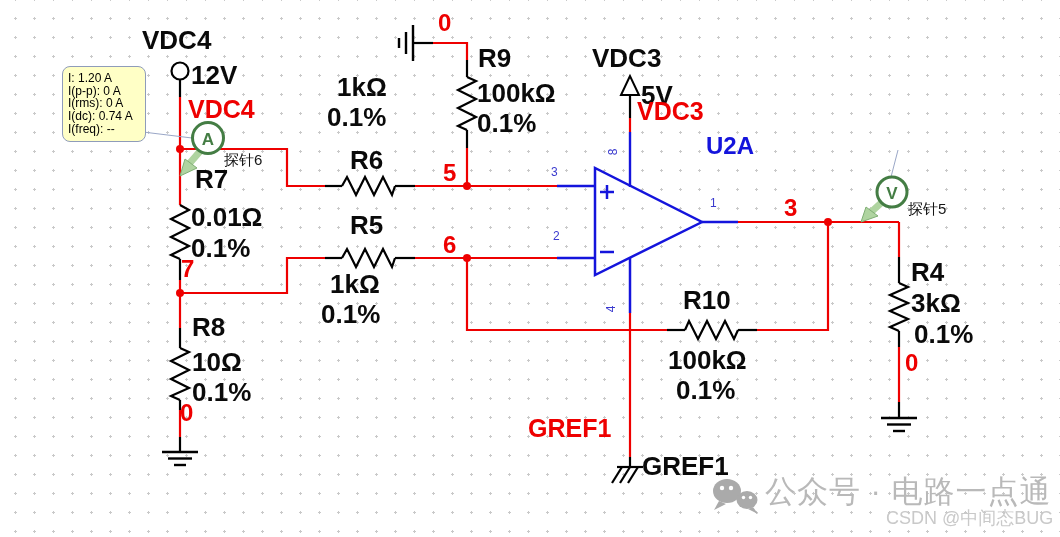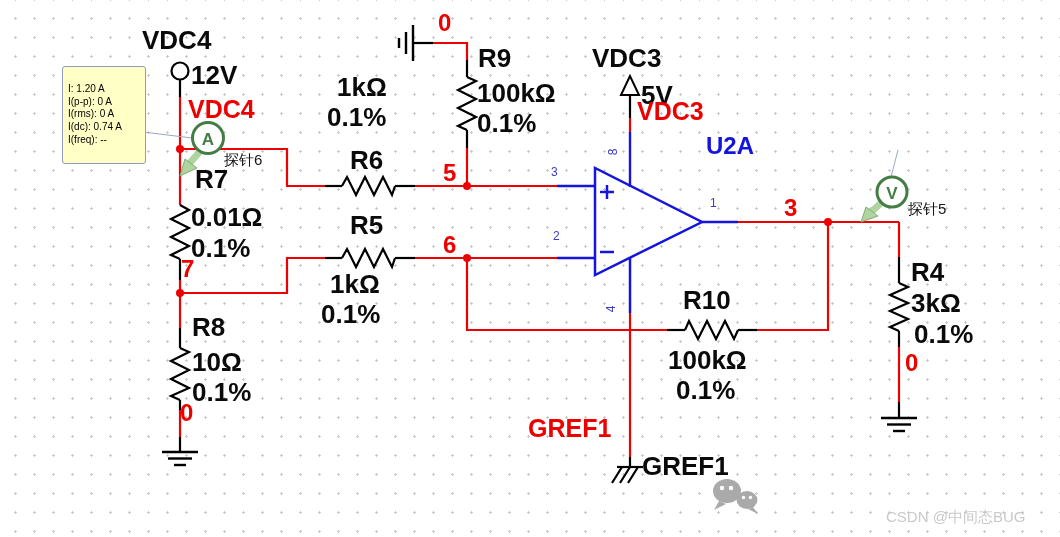--- a/index.html
+++ b/index.html
@@ -13,26 +13,26 @@
   #wires{position:absolute;left:0;top:0;}
   .abs{position:absolute;white-space:nowrap;line-height:1;}
   .lbl{font-weight:bold;font-size:26px;color:#0a0a0a;}
   .net{font-weight:bold;font-size:25px;color:#ee0000;}
   .netnum{font-weight:bold;font-size:24px;color:#ee0000;}
   .bluelbl{font-weight:bold;font-size:24px;color:#1414dc;}
   .pin{font-size:12px;color:#3a3ace;}
   .pin.rot{transform:rotate(-90deg);transform-origin:center;}
   .probe-lbl{font-size:15px;color:#151515;}
   .tooltip{
-    position:absolute;background:#ffffc6;border:1px solid #8f9cba;border-radius:3px;
-    font-size:10px;line-height:12.7px;padding:16px 5px;color:#000;
+    position:absolute;background:#ffffc6;border:1px solid #8f9cba;border-radius:8px;
+    font-size:12px;line-height:12.7px;padding:5px 5px;color:#000;
   }
   .tooltip span{display:block;}
   .wm-main{font-size:31px;color:#b9b9b9;letter-spacing:1px;}
-  .wm-sub{font-size:15px;color:#c9c9c9;}
+  .wm-sub{font-size:18px;color:#c9c9c9;}
 </style>
 </head>
 <body>
 
 <div id="stage">
 
   <svg id="wires" width="1060" height="537" viewBox="0 0 1060 537">
 
     <g>
       <circle cx="180" cy="71" r="8.5" fill="#ffffff" stroke="#000000" stroke-width="2.2"></circle>
@@ -242,15 +242,16 @@
   <div class="abs probe-lbl" style="left:908px;top:201px">探针5</div>
 
   <div class="tooltip" style="left:62px;top:66px;width:72px">
     <span>I: 1.20 A</span>
     <span>I(p-p): 0 A</span>
     <span>I(rms): 0 A</span>
     <span>I(dc): 0.74 A</span>
     <span>I(freq): --</span>
   </div>
 
+  <div class="abs wm-main" style="left:765px;top:476px">公众号 · 电路一点通</div>
   <div class="abs wm-sub" style="left:886px;top:509px">CSDN @中间态BUG</div>
 
 </div>
 
 </body></html>

